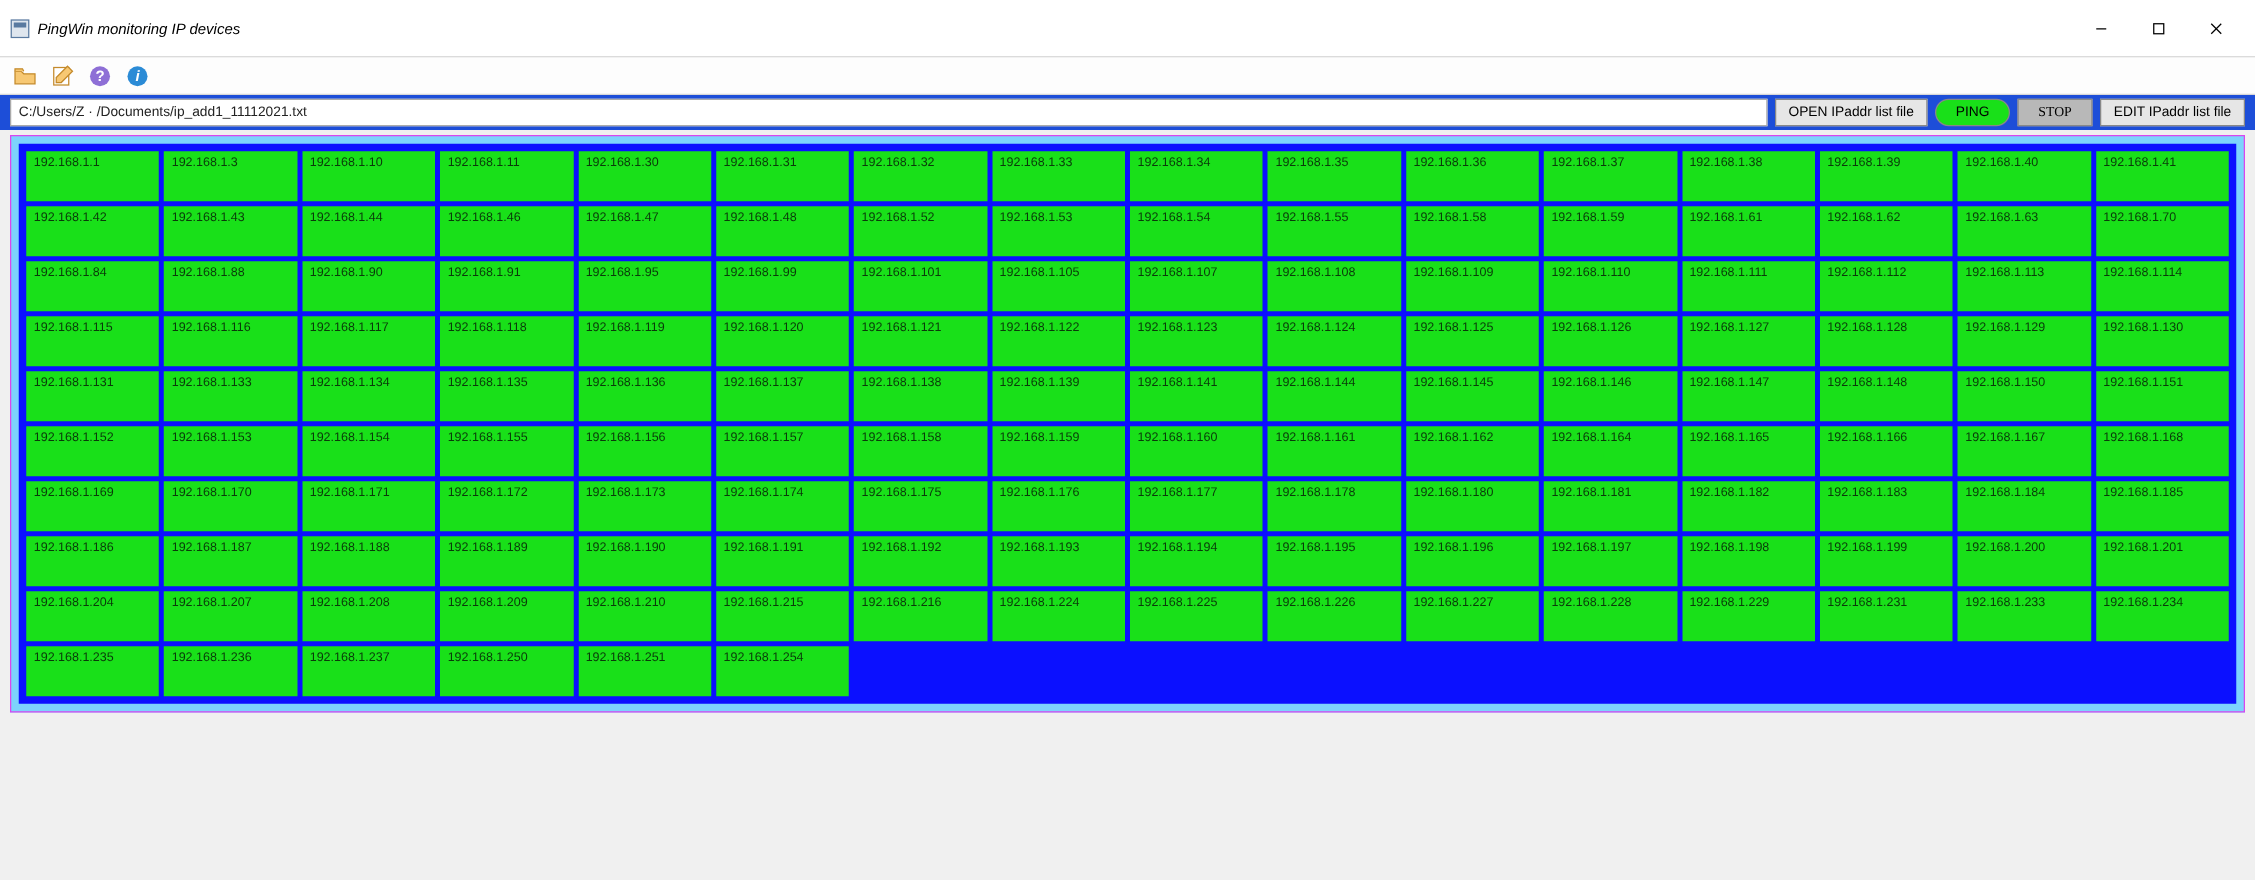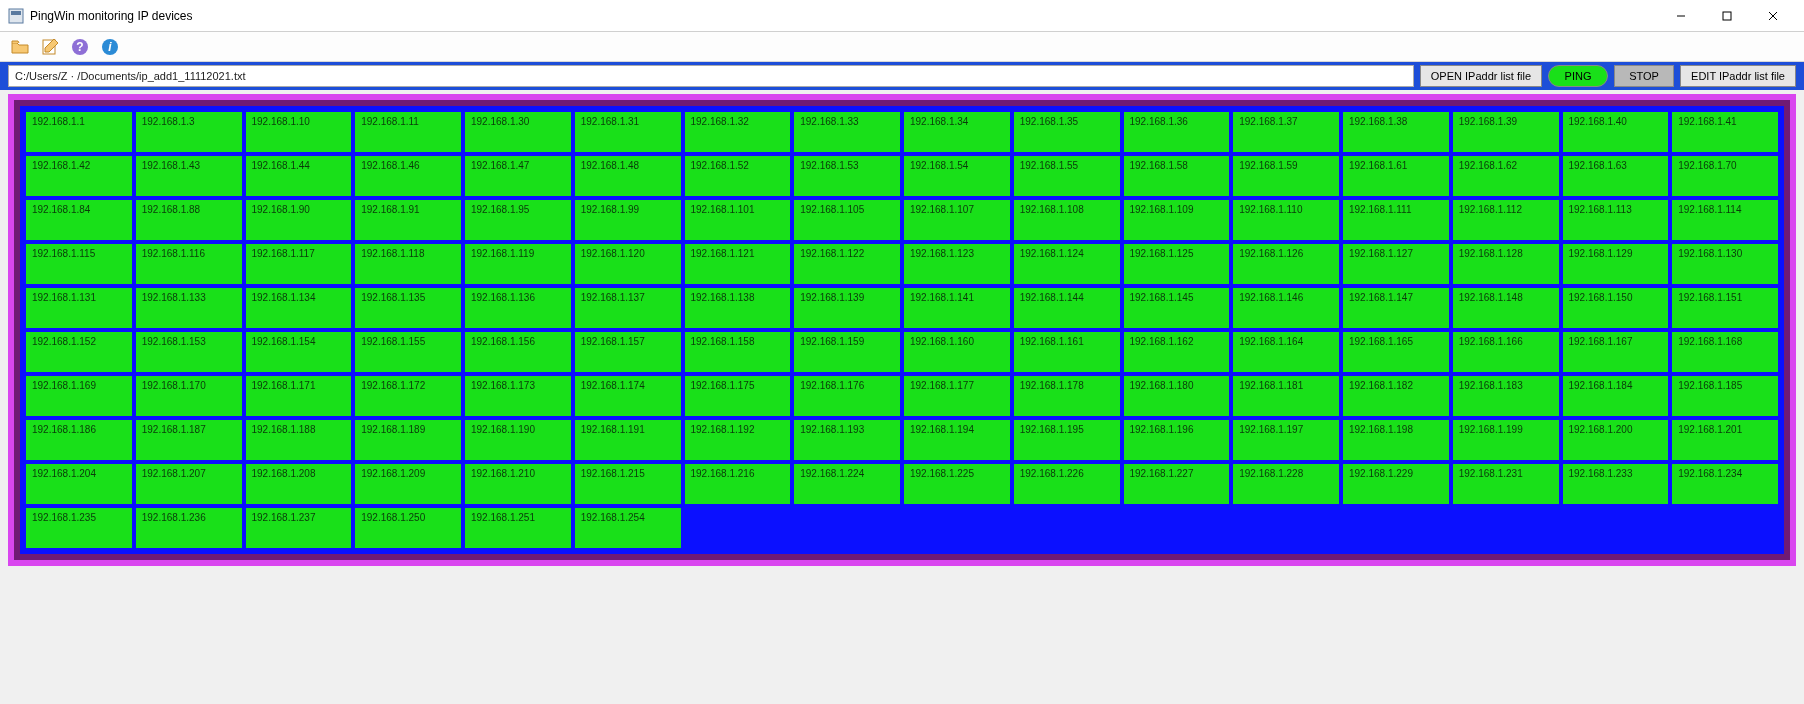--- a/index.html
+++ b/index.html
@@ -7,26 +7,27 @@
     margin: 0; padding: 0;
     font-family: "Segoe UI", Tahoma, sans-serif;
     font-size: 12px;
     background: #f0f0f0;
     color: #000;
     width: 1804px;
     overflow: hidden;
   }
   
   .titlebar {
-    height: 32px;
+    height: 46px;
     background: #fff;
     border-bottom: 1px solid #d0d0d0;
     display: flex;
     align-items: center;
     padding: 0 8px;
+    font-style: italic;
   }
   .titlebar .appicon {
     width: 16px; height: 16px;
     margin-right: 6px;
     display: inline-flex;
     align-items: center; justify-content: center;
   }
   .titlebar .title {
     flex: 0 0 auto;
     color: #000;
@@ -81,28 +82,28 @@
     min-width: 60px;
     padding: 0 10px;
     border: 1px solid #888;
     background: #e6e6e6;
     font-size: 11px;
     cursor: default;
     display: inline-flex;
     align-items: center; justify-content: center;
   }
   .stdbtn.ping { background: #19e019; border-radius: 11px; }
-  .stdbtn.stop { background: #b8b8b8; }
+  .stdbtn.stop { background: #b8b8b8; font-family: Liberation Serif, serif; }
   .stdbtn.wide { min-width: 98px; }
 
   
   .content {
     margin: 4px 8px 8px 8px;
-    border: 6px solid #d946ef;
-    background: #701a75;
+    border: 1px solid #d946ef;
+    background: #7dd3fc;
     padding: 6px;
   }
   .board {
     background: #0b10ff; 
     padding: 6px;
     display: grid;
     grid-template-columns: repeat(16, 1fr);
     gap: 4px;
   }
   

